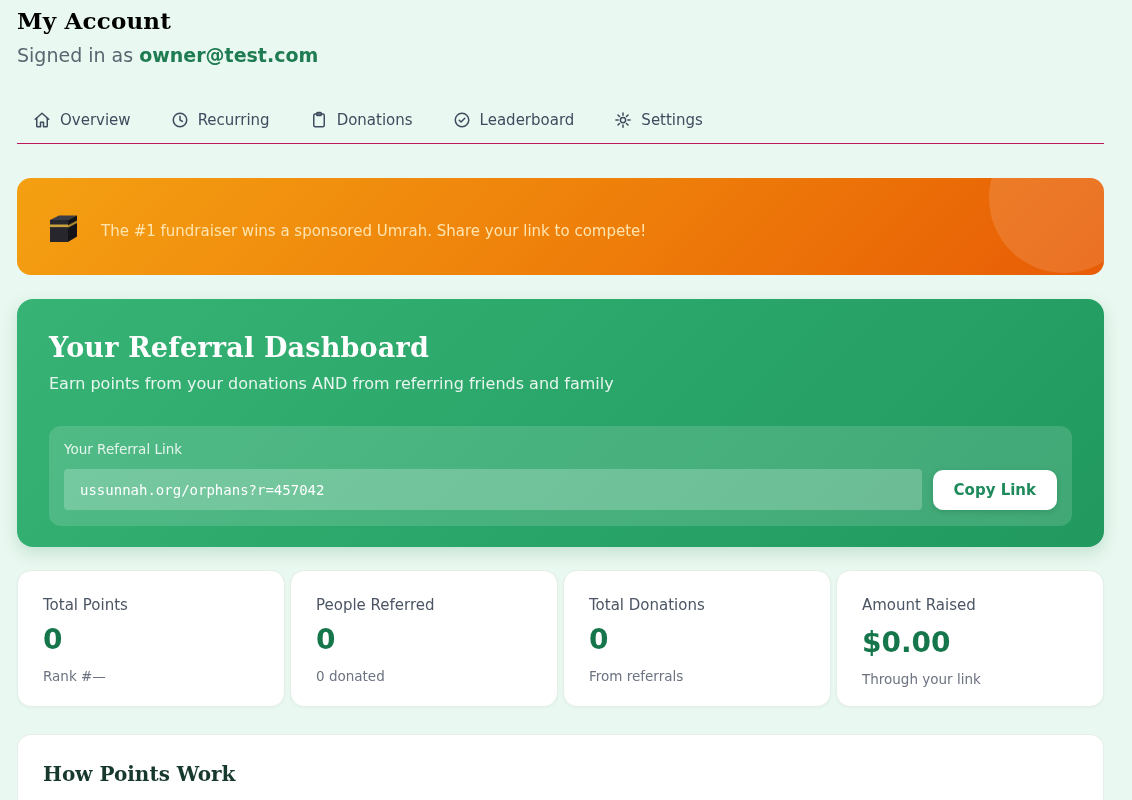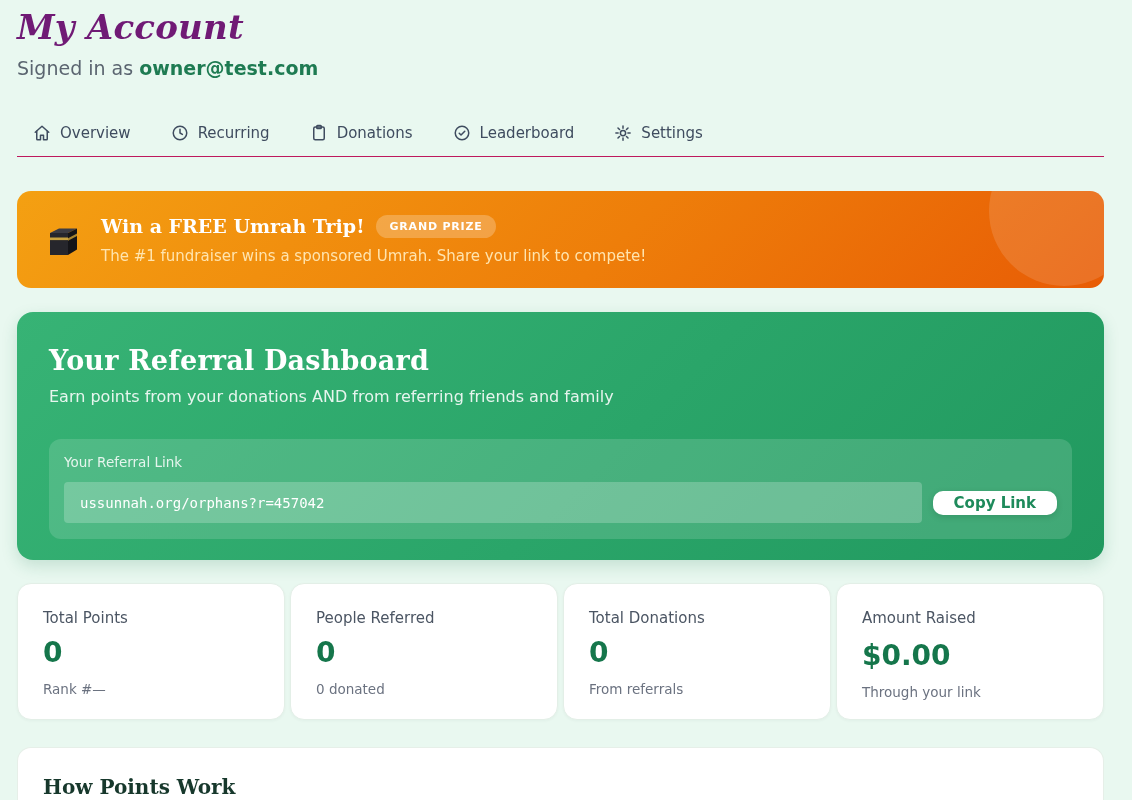--- a/index.html
+++ b/index.html
@@ -7,22 +7,22 @@
   body {
     background:#e9f8f0;
     font-family:"DejaVu Sans","Liberation Sans",sans-serif;
     color:#3e4b5e;
   }
   .wrap { width:1087px; margin-left:17px; }
 
   
   .page-title {
     font-family:"DejaVu Serif","Liberation Serif",serif;
-    font-weight:bold; font-size:34px; line-height:1.15;
-    color:#701a75; margin-top:8px; letter-spacing:.2px;font-style:italic;
+    font-weight:bold; font-size:23px; line-height:1.15;
+    color:#000000; margin-top:8px; letter-spacing:.2px;
   }
   .signed-in { margin-top:10px; font-size:19px; color:#5b6570; }
   .signed-in a { color:#1e7b52; font-weight:600; text-decoration:none; }
 
   
   .tabs {
     display:flex; align-items:stretch; margin-top:31px;
     border-bottom:1px solid #be185d; height:47px;text-align:right;
   }
   .tab {
@@ -81,21 +81,21 @@
   }
   .link-label { font-size:13.5px; color:rgba(255,255,255,.85); }
   .link-row { display:flex; align-items:center; margin-top:12px; gap:11px; }
   .link-input {
     flex:1; height:41px; border:none; outline:none; border-radius:4px;
     background:rgba(255,255,255,0.22); color:#ffffff;
     font-family:"DejaVu Sans Mono","Liberation Mono",monospace;
     font-size:14px; padding:0 16px;
   }
   .copy-btn {
-    height:24px; padding:0 21px; border:none; border-radius:10px;
+    height:40px; padding:0 21px; border:none; border-radius:10px;
     background:#ffffff; color:#1e8a5b; font-weight:bold; font-size:15px;
     font-family:"DejaVu Sans","Liberation Sans",sans-serif; cursor:pointer;
     box-shadow:0 2px 6px rgba(0,60,35,.18);
   }
 
   
   .stats { margin-top:23px; display:grid; grid-template-columns:repeat(4,1fr); gap:5px; }
   .stat-card {
     background:#ffffff; border:1px solid #e3efe7; border-radius:14px;
     padding:25px 25px 24px; height:137px;
@@ -168,24 +168,20 @@
   <div class="banner">
     <div class="deco"></div>
     <svg class="kaaba" viewBox="0 0 40 40">
       <polygon points="7,13 16,8.5 34,8.5 25,13" fill="#3c3c44"></polygon>
       <polygon points="25,13 34,8.5 34,29.5 25,35" fill="#141418"></polygon>
       <polygon points="7,13 25,13 25,35 7,35" fill="#26262c"></polygon>
       <rect x="7" y="17.5" width="18" height="2.6" fill="#c9a23f"></rect>
       <polygon points="25,18.2 34,13.5 34,16 25,20.8" fill="#a9852f"></polygon>
     </svg>
     <div class="banner-text">
-      <div class="banner-title-row">
-        <span class="banner-title">Win a FREE Umrah Trip!</span>
-        <span class="badge">GRAND PRIZE</span>
-      </div>
       <div class="banner-sub">The #1 fundraiser wins a sponsored Umrah. Share your link to compete!</div>
     </div>
   </div>
 
   <div class="ref-card">
     <div class="ref-title">Your Referral Dashboard</div>
     <div class="ref-sub">Earn points from your donations AND from referring friends and family</div>
     <div class="link-panel">
       <div class="link-label">Your Referral Link</div>
       <div class="link-row">

